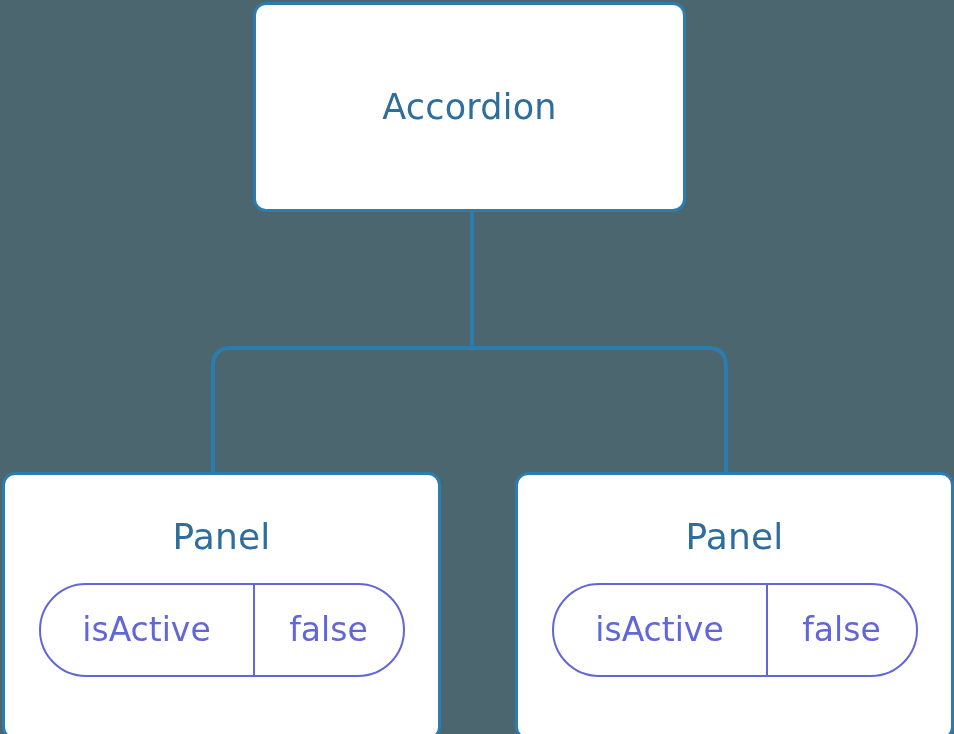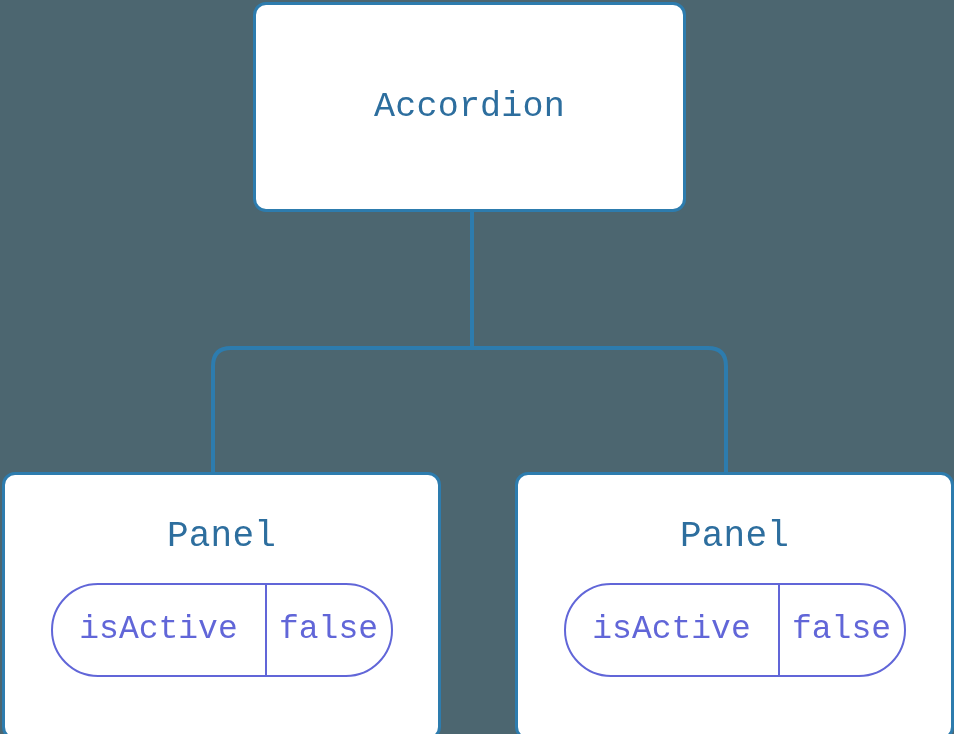--- a/index.html
+++ b/index.html
@@ -32,21 +32,20 @@
   
   .node {
     position: absolute;
     background: #ffffff;
     border: 3px solid #2d7cae;
     border-radius: 13px;
     box-sizing: border-box;
     display: flex;
     flex-direction: column;
     align-items: center;
-    font-family: Liberation Mono, monospace;
   }
   .node-root {
     left: 253px;
     top: 2px;
     width: 433px;
     height: 210px;
     justify-content: center;
   }
   .node-root .node-title {
     font-size: 35px;
@@ -92,21 +91,21 @@
     color: #6166d8;
     font-size: 33px;
     white-space: nowrap;
     box-sizing: border-box;
   }
   .state-key {
     width: 214px;
     border-right: 2px solid #6166d8;
   }
   .state-val {
-    width: 124px;
+    width: 148px;
   }
 </style>
 </head>
 <body>
 
 <div id="stage">
 
   <svg id="connectors" viewBox="0 0 954 734" width="954" height="734" aria-hidden="true">
 
     <path d="M 472 211 L 472 348" fill="none" stroke="#2d7cae" stroke-width="4" stroke-linecap="butt"></path>

